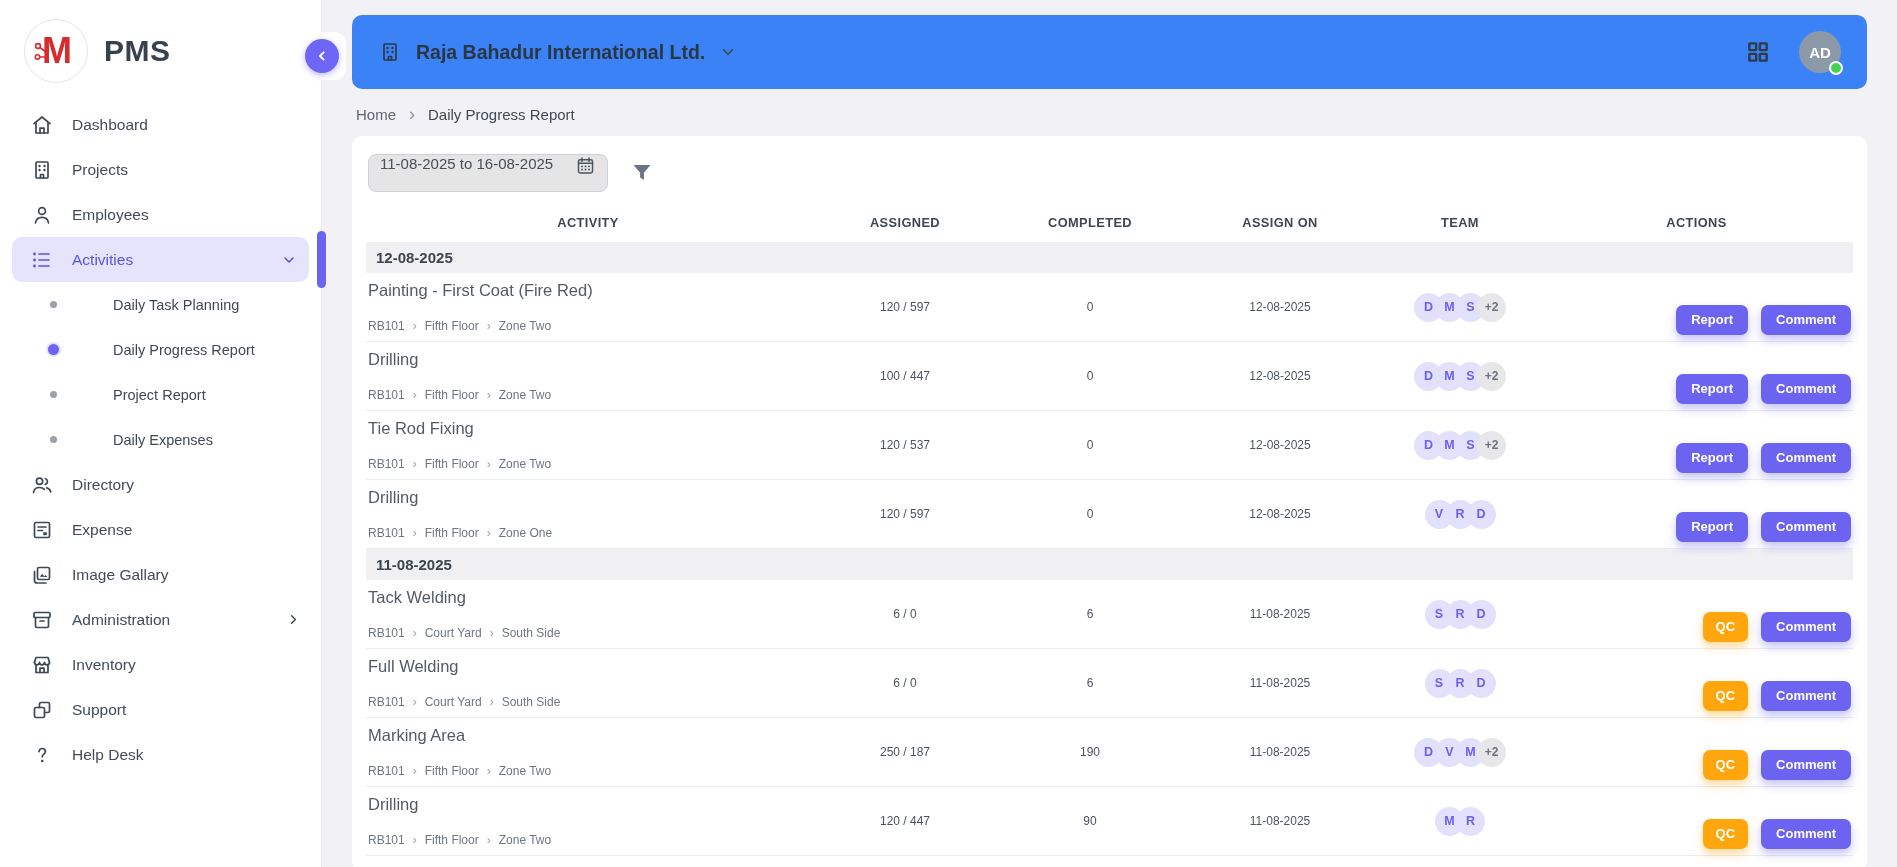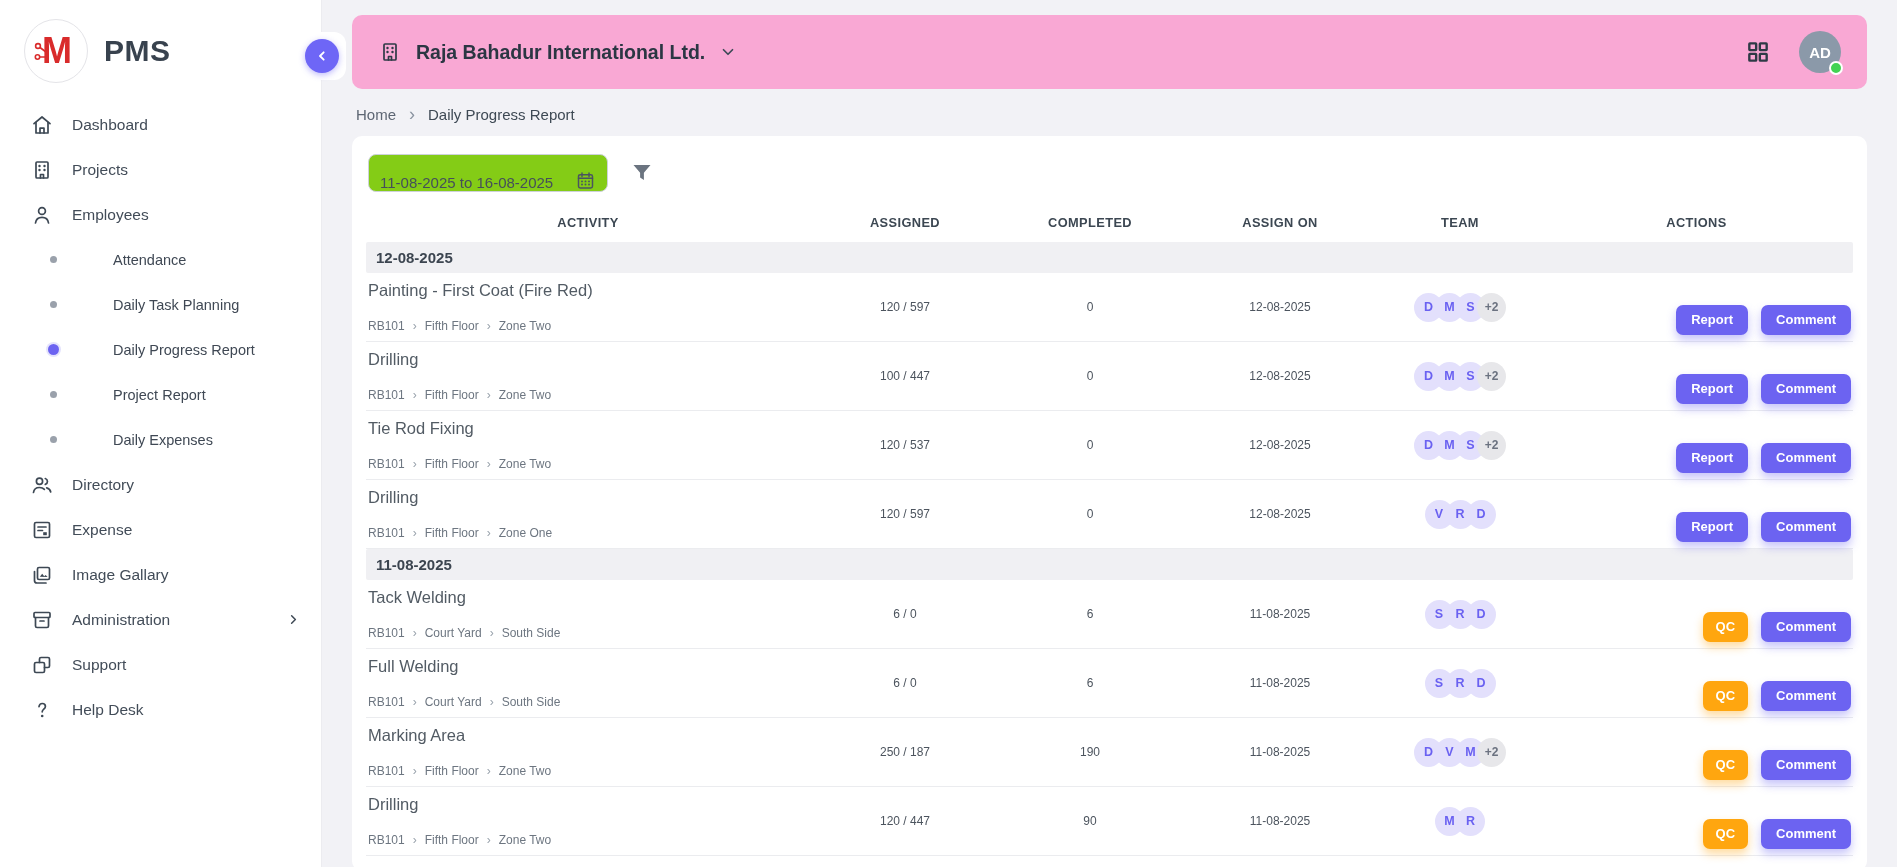--- a/index.html
+++ b/index.html
@@ -53,42 +53,42 @@
     background:#fff; display:flex; align-items:center; justify-content:center; z-index:9;
   }
   .collapse-btn{
     width:34px; height:34px; border-radius:50%; border:none; background:#6e66f6;
     display:flex; align-items:center; justify-content:center; cursor:pointer;
     box-shadow:0 2px 6px rgba(110,102,246,.45);
   }
   
   .main{ margin-left:322px; padding:15px 30px 0 30px; }
   .header-card{
-    height:74px; background:#f9a8d4; border-radius:10px;
+    height:74px; background:#3b82f6; border-radius:10px;
     display:flex; align-items:center; padding:0 26px;text-align:center;
   }
   .company{ display:flex; align-items:center; gap:14px; cursor:pointer; }
   .company .icon{ color:#2e3a46; display:flex; }
   .company-name{ font-size:19.5px; font-weight:700; color:#2b3643; }
   .header-right{ margin-left:auto; display:flex; align-items:center; gap:28px; }
   .grid-btn{ background:none; border:none; cursor:pointer; color:#2e3a46; display:flex; padding:0; }
   .avatar{
     width:42px; height:42px; border-radius:50%; background:#8b99a9; color:#fff;
     font-weight:700; font-size:15px; display:flex; align-items:center; justify-content:center;
     position:relative; cursor:pointer;
   }
   .status-dot{ position:absolute; right:-2px; bottom:-2px; width:14px; height:14px; border-radius:50%; background:#43d353; border:2px solid #fff; }
   .breadcrumb{ display:flex; align-items:center; gap:13px; padding:16px 4px 13px; font-size:15px; color:#5d6673; }
   .breadcrumb .sep{ color:#8a93a0; font-size:18px; line-height:1; }
   .breadcrumb .current{ color:#3e4954; }
   .content-card{ background:#fff; border-radius:10px; padding:14px 14px 0; height:735px; overflow:hidden; }
   .filter-row{ display:flex; align-items:center; gap:22px; padding:4px 2px 10px; }
   .date-input{
-    width:240px; height:38px; border:1px solid #cdd2da; border-radius:8px; background:#84cc16;
-    display:flex; align-items:flex-end; justify-content:space-between; gap:8px;
+    width:240px; height:38px; border:1px solid #cdd2da; border-radius:8px; background:#e5e5e5;
+    display:flex; align-items:flex-start; justify-content:space-between; gap:8px;
     padding:0 11px; font-size:15px; color:#454f5a; cursor:pointer;
   }
   .funnel-btn{ background:none; border:none; padding:0; cursor:pointer; display:flex; }
   
   .grid-cols{ display:grid; grid-template-columns:444px 190px 180px 200px 160px 1fr; align-items:center; }
   .table-head{ height:40px; }
   .th{ font-size:12.8px; font-weight:700; color:#3c4752; letter-spacing:.4px; text-align:center; }
   .group-row{
     height:31px; background:#f0f0f3; border-radius:2px; display:flex; align-items:center;
     padding:0 10px; font-size:15px; font-weight:700; color:#3c4550;
@@ -153,23 +153,33 @@
       </div>
       <div class="nav-item">
         <span class="icon">
           <svg viewBox="0 0 24 24" fill="none" stroke="currentColor" stroke-width="1.7" stroke-linecap="round" stroke-linejoin="round">
             <circle cx="12" cy="8" r="3.4"></circle>
             <path d="M5.5 20c.5-3.8 3.1-5.7 6.5-5.7s6 1.9 6.5 5.7"></path>
           </svg>
         </span>
         <span class="nav-label">Employees</span>
       </div>
-      <div class="nav-sub">
-        <span class="bullet"></span>
-        <span class="sub-label">Attendance</span>
+      <div class="nav-item active">
+        <span class="icon">
+          <svg viewBox="0 0 24 24" fill="none" stroke="currentColor" stroke-width="1.7" stroke-linecap="round" stroke-linejoin="round">
+            <path d="M9 6h10M9 12h10M9 18h10"></path>
+            <path d="M4.5 6h.01M4.5 12h.01M4.5 18h.01" stroke-width="2.8"></path>
+          </svg>
+        </span>
+        <span class="nav-label">Activities</span>
+        <span class="nav-chevron">
+          <svg width="16" height="16" viewBox="0 0 24 24">
+            <path d="M6 9l6 6 6-6" fill="none" stroke="currentColor" stroke-width="2.4" stroke-linecap="round" stroke-linejoin="round"></path>
+          </svg>
+        </span>
       </div>
       <div class="nav-sub">
         <span class="bullet"></span>
         <span class="sub-label">Daily Task Planning</span>
       </div>
       <div class="nav-sub">
         <span class="bullet on"></span>
         <span class="sub-label">Daily Progress Report</span>
       </div>
       <div class="nav-sub">
@@ -217,20 +227,31 @@
             <path d="M5.5 9.5V18a1.5 1.5 0 0 0 1.5 1.5h10a1.5 1.5 0 0 0 1.5-1.5V9.5"></path>
             <path d="M10 13h4"></path>
           </svg>
         </span>
         <span class="nav-label">Administration</span>
         <span class="nav-chevron dark">
           <svg width="15" height="15" viewBox="0 0 24 24">
             <path d="M9 6l6 6-6 6" fill="none" stroke="currentColor" stroke-width="2.4" stroke-linecap="round" stroke-linejoin="round"></path>
           </svg>
         </span>
+      </div>
+      <div class="nav-item">
+        <span class="icon">
+          <svg viewBox="0 0 24 24" fill="none" stroke="currentColor" stroke-width="1.7" stroke-linecap="round" stroke-linejoin="round">
+            <path d="M4.5 9.3 6 4.5h12l1.5 4.8"></path>
+            <path d="M4.5 9.3a2.5 2.5 0 0 0 5 0 2.5 2.5 0 0 0 5 0 2.5 2.5 0 0 0 5 0"></path>
+            <path d="M6 12.2v7.3h12v-7.3"></path>
+            <path d="M10 19.5v-4.3h4v4.3"></path>
+          </svg>
+        </span>
+        <span class="nav-label">Inventory</span>
       </div>
       <div class="nav-item">
         <span class="icon">
           <svg viewBox="0 0 24 24" fill="none" stroke="currentColor" stroke-width="1.7" stroke-linecap="round" stroke-linejoin="round">
             <rect x="4.5" y="9.5" width="10" height="10" rx="1.5"></rect>
             <path d="M9.5 9.5V6a1.5 1.5 0 0 1 1.5-1.5h7A1.5 1.5 0 0 1 19.5 6v7a1.5 1.5 0 0 1-1.5 1.5h-3.5"></path>
           </svg>
         </span>
         <span class="nav-label">Support</span>
       </div>

